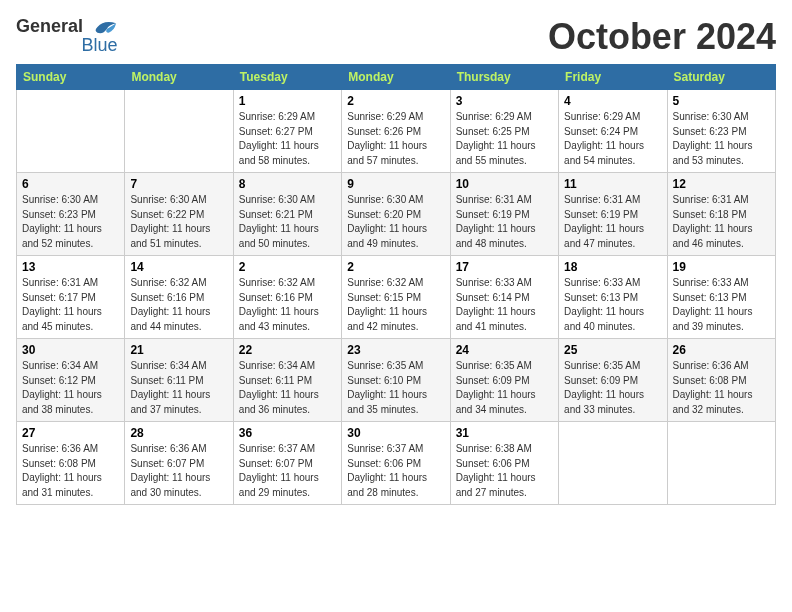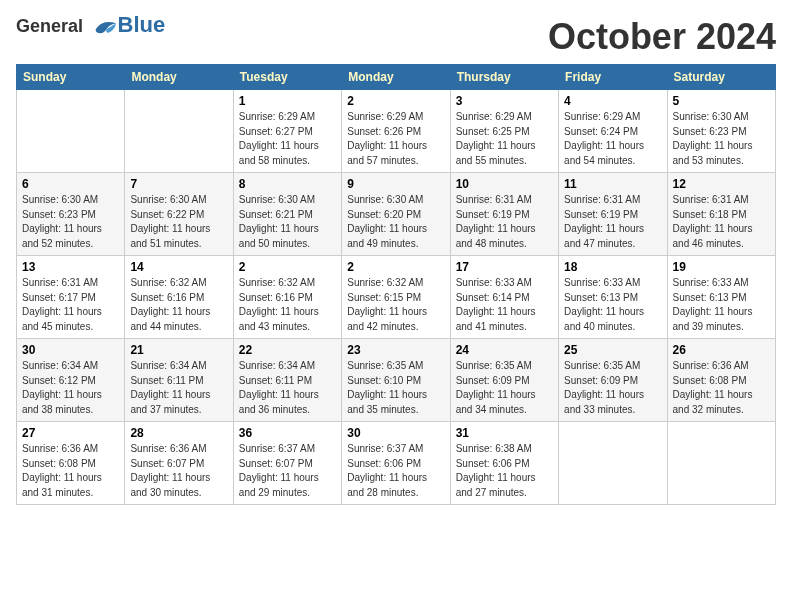--- a/index.html
+++ b/index.html
@@ -11,22 +11,22 @@
       padding: 16px;
     }
     .header {
       display: flex;
       justify-content: space-between;
       align-items: flex-start;
       margin-bottom: 6px;
     }
     .logo {
       display: flex;
-      flex-direction: row;
-      align-items: flex-start;
+      flex-direction: column;
+      align-items: flex-end;
     }
     .logo-bird {
       width: 28px;
       height: 22px;
       margin-left: 2px;
     }
     .logo-row {
       display: flex;
       align-items: center;
     }
@@ -42,21 +42,21 @@
       font-size: 14px;
       color: #444;
     }
     .calendar {
       width: 100%;
       border-collapse: collapse;
       font-size: 10.5px;
     }
     .calendar th {
       background-color: #2e6da4;
-      color: #fef9c3;
+      color: #bef264;
       padding: 5px 6px;
       text-align: left;
       font-size: 12px;
       font-weight: bold;
       border: 1px solid #2e6da4;
     }
     .calendar td {
       border: 1px solid #ccc;
       vertical-align: top;
       padding: 4px 5px;
@@ -88,21 +88,21 @@
   <div class="logo">
     <div class="logo-row">
       <div>
         <span style="font-size:18px;font-weight:bold;color:#333;">General</span>
         <svg class="logo-bird" viewBox="0 0 30 22" style="display:inline-block;vertical-align:middle;">
           <path d="M8,10 Q15,2 28,6 Q20,8 18,12 Q14,18 8,16 Q4,14 8,10Z" fill="#2e6da4"></path>
           <path d="M18,12 Q22,10 28,6 Q26,14 20,16 Q16,16 18,12Z" fill="#4a9ad4"></path>
         </svg>
       </div>
     </div>
-    <div style="font-size:22px;font-weight:bold;color:#2e6da4;margin-top:-4px;">Blue</div>
+    <div style="font-size:18px;font-weight:normal;color:#2e6da4;margin-top:-4px;">Blue</div>
   </div>
   <div class="title-section">
     <div class="month-title">October 2024</div>
   </div>
 </div>
 
 <table class="calendar">
   <thead>
     <tr id="dow-header">
     <th>Sunday</th>

